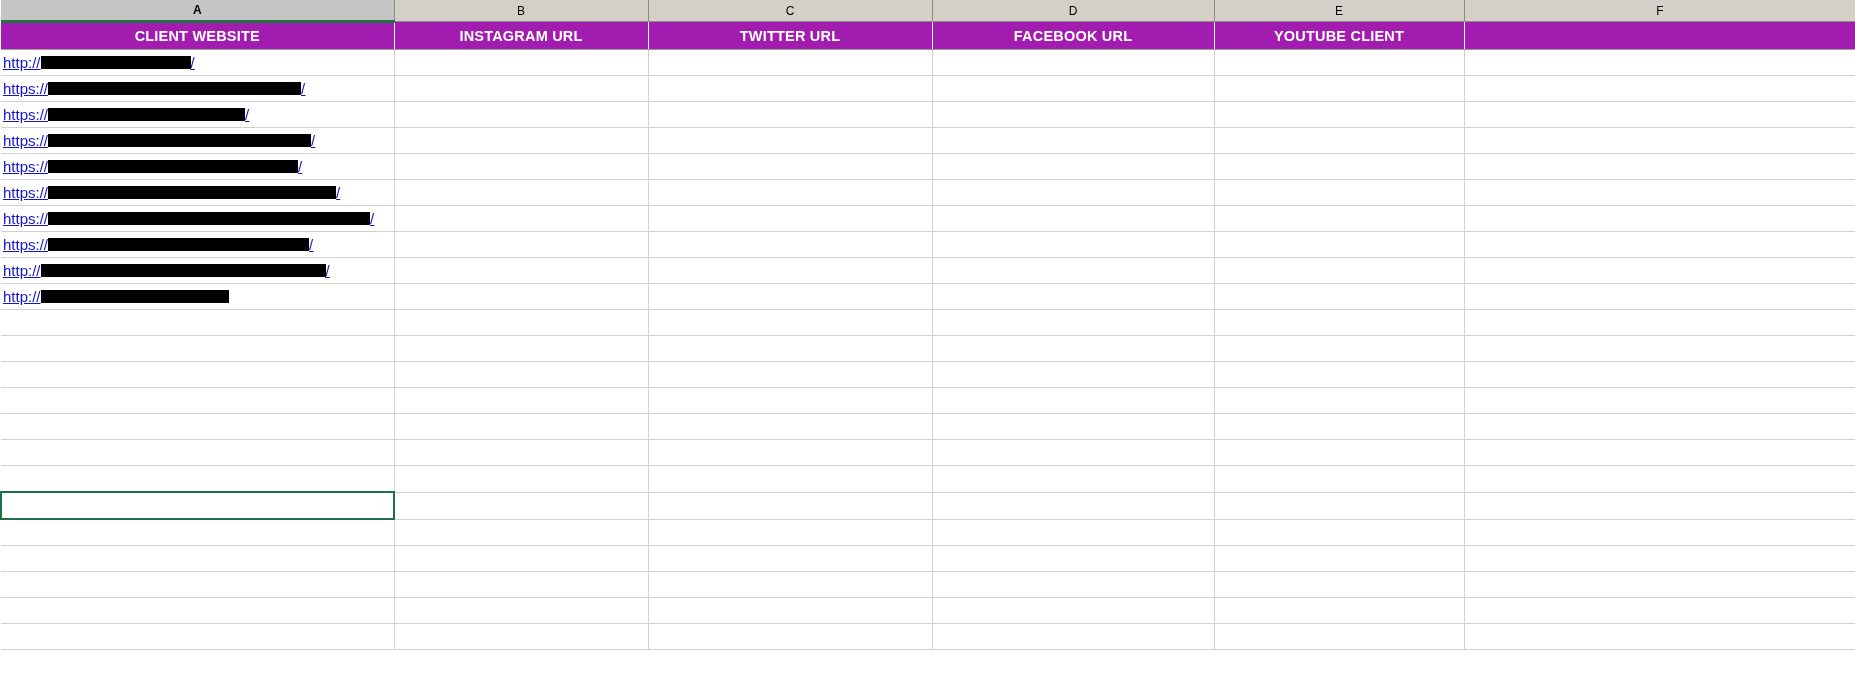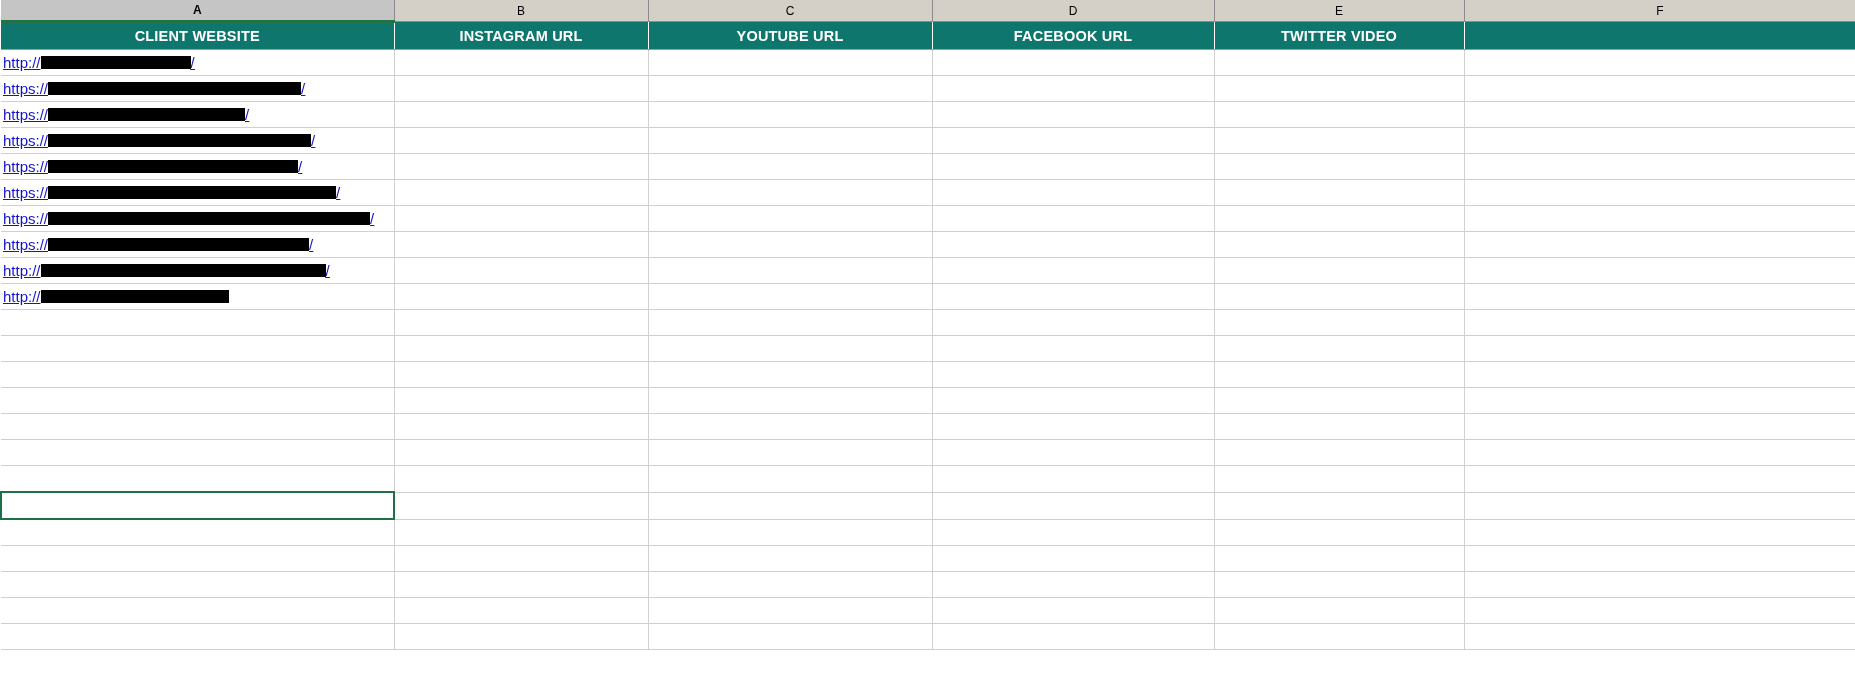--- a/index.html
+++ b/index.html
@@ -34,21 +34,21 @@
     padding: 0;
   }
   tr.col-header-row td.selected-col {
     background: #c5c5c5;
     border-bottom: 3px solid #217346;
     font-weight: bold;
   }
   
   tr.title-row td {
     height: 26px;
-    background: #0f766e;
+    background: #a21caf;
     color: #ffffff;
     font-weight: bold;
     font-size: 14.5px;
     text-align: center;
     vertical-align: middle;
     border-right: 1px solid #ffffff;
     border-bottom: 1px solid #9c9c9c;
     padding: 0 2px;
     letter-spacing: 0.2px;
   }
@@ -126,23 +126,23 @@
           <td class="selected-col">A</td>
           <td>B</td>
           <td>C</td>
           <td>D</td>
           <td>E</td>
           <td>F</td>
         </tr>
         <tr class="title-row">
           <td>CLIENT WEBSITE</td>
           <td>INSTAGRAM URL</td>
-          <td>YOUTUBE URL</td>
+          <td>TWITTER URL</td>
           <td>FACEBOOK URL</td>
-          <td>TWITTER VIDEO</td>
+          <td>YOUTUBE CLIENT</td>
           <td></td>
         </tr>
         <tr class="data-row">
           <td class="cell-a">
             <span class="overflow-wrap">
               <span class="link"><span>http://</span><span class="redact" style="width: 150px;"></span><span class="tail">/</span></span>
             </span>
           </td>
           <td class="empty-cell"></td>
           <td class="empty-cell"></td>

